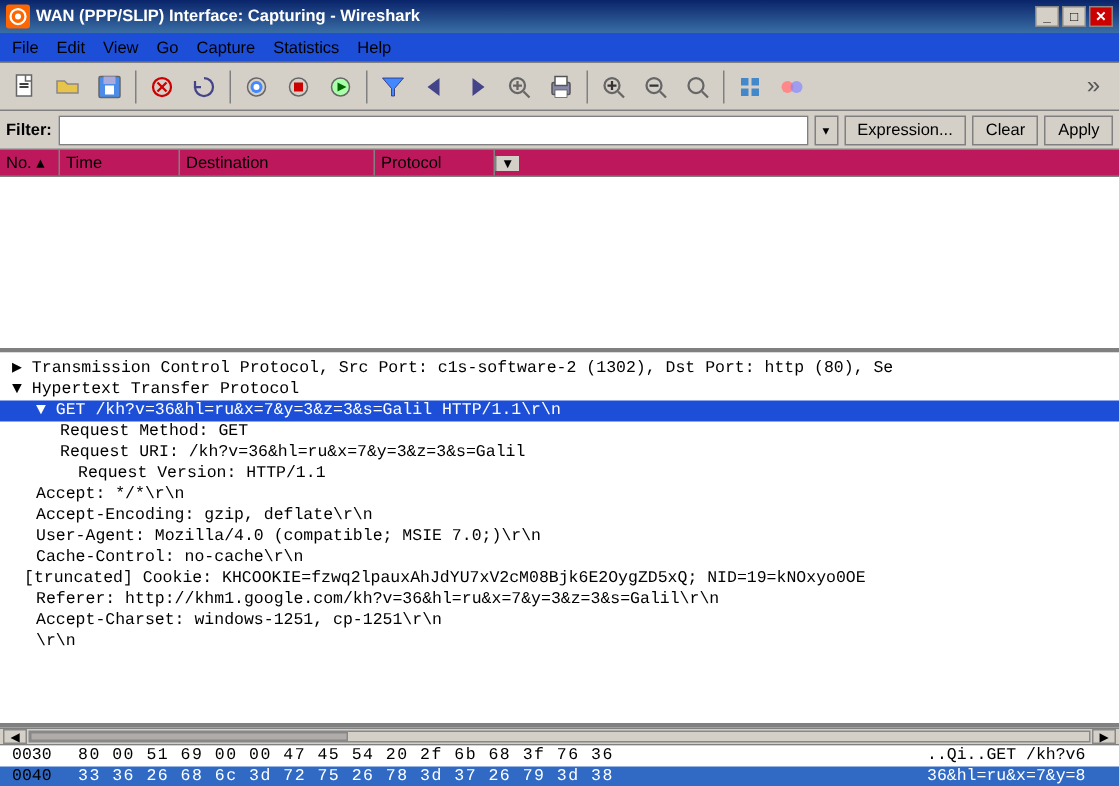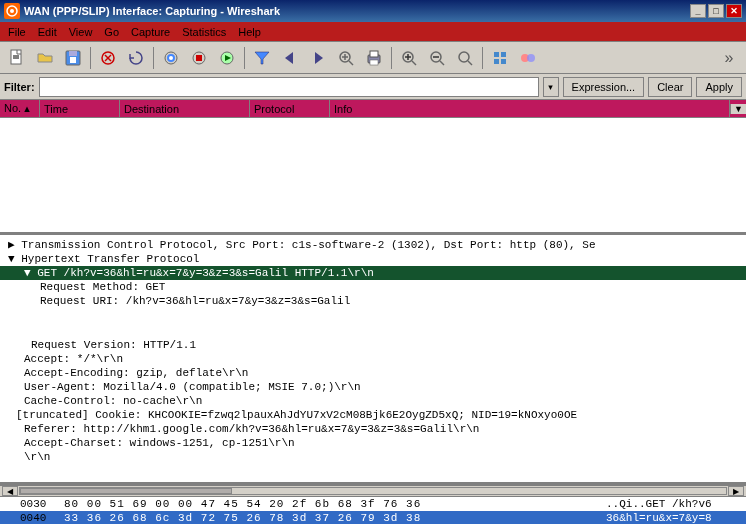--- a/index.html
+++ b/index.html
@@ -53,21 +53,21 @@
       align-items: center;
       justify-content: center;
       font-size: 9px;
       cursor: pointer;
       color: #000;
     }
     .title-btn.close { background: #cc0000; color: white; }
 
     
     #menu-bar {
-      background: #b91c1c;
+      background: #1d4ed8;
       height: 20px;
       display: flex;
       align-items: center;
       padding: 0 2px;
       border-bottom: 1px solid #808080;
     }
     .menu-item {
       padding: 2px 6px;
       font-size: 11px;
       cursor: pointer;
@@ -188,35 +188,35 @@
       font-family: 'Courier New', monospace;
       font-size: 11px;
       padding: 2px 0;
     }
     .detail-line {
       padding: 1px 8px;
       white-space: nowrap;
       overflow: hidden;
     }
     .detail-line.selected {
-      background: #14532d;
+      background: #1d4ed8;
       color: white;
     }
 
     
     #hex-view {
       background: white;
       height: 100px;
       overflow-y: auto;
       font-family: 'Courier New', monospace;
       font-size: 11px;
     }
     .hex-row {
       display: flex;
-      padding: 0 20px;
+      padding: 0 8px;
       height: 14px;
       align-items: center;
     }
     .hex-row.selected { background: #316ac5; color: white; }
     .hex-offset { width: 40px; color: #000; margin-right: 4px; }
     .hex-bytes { flex: 1; letter-spacing: 1px; }
     .hex-ascii { width: 120px; margin-left: 8px; }
   </style>
 </head>
 <body>
@@ -384,37 +384,34 @@
   <button class="filter-btn">Clear</button>
   <button class="filter-btn">Apply</button>
 </div>
 
 <div id="packet-list">
   <div id="packet-list-header">
     <div class="col-header col-no">No. ▴</div>
     <div class="col-header col-time">Time</div>
     <div class="col-header col-dest">Destination</div>
     <div class="col-header col-proto">Protocol</div>
-    <div class="col-header col-info">
-      <span>Info</span>
-    </div>
     <div style="width:16px; background:#d4d0c8; border-left:1px solid #808080; cursor:pointer; display:flex; align-items:center; justify-content:center; font-size:9px;">▼</div>
   </div>
   <div id="packet-content">
     
   </div>
 </div>
 
 <div id="packet-detail">
     <div class="detail-line" style="padding-left: 8px;">▶ Transmission Control Protocol, Src Port: c1s-software-2 (1302), Dst Port: http (80), Se</div>
     <div class="detail-line" style="padding-left: 8px;">▼ Hypertext Transfer Protocol</div>
     <div class="detail-line selected" style="padding-left: 24px;">▼ GET /kh?v=36&amp;hl=ru&amp;x=7&amp;y=3&amp;z=3&amp;s=Galil HTTP/1.1\r\n</div>
     <div class="detail-line" style="padding-left: 40px;">Request Method: GET</div>
     <div class="detail-line" style="padding-left: 40px;">Request URI: /kh?v=36&amp;hl=ru&amp;x=7&amp;y=3&amp;z=3&amp;s=Galil</div>
-    <div class="detail-line" style="padding-left: 31px; margin-top: 30px;">Request Version: HTTP/1.1</div>
+    <div class="detail-line" style="padding-left: 52px;">Request Version: HTTP/1.1</div>
     <div class="detail-line" style="padding-left: 24px;">Accept: */*\r\n</div>
     <div class="detail-line" style="padding-left: 24px;">Accept-Encoding: gzip, deflate\r\n</div>
     <div class="detail-line" style="padding-left: 24px;">User-Agent: Mozilla/4.0 (compatible; MSIE 7.0;)\r\n</div>
     <div class="detail-line" style="padding-left: 24px;">Cache-Control: no-cache\r\n</div>
     <div class="detail-line" style="padding-left: 16px;">[truncated] Cookie: KHCOOKIE=fzwq2lpauxAhJdYU7xV2cM08Bjk6E2OygZD5xQ; NID=19=kNOxyo0OE</div>
     <div class="detail-line" style="padding-left: 24px;">Referer: http://khm1.google.com/kh?v=36&amp;hl=ru&amp;x=7&amp;y=3&amp;z=3&amp;s=Galil\r\n</div>
     <div class="detail-line" style="padding-left: 24px;">Accept-Charset: windows-1251, cp-1251\r\n</div>
     <div class="detail-line" style="padding-left: 24px;">\r\n</div>
   </div>
 

